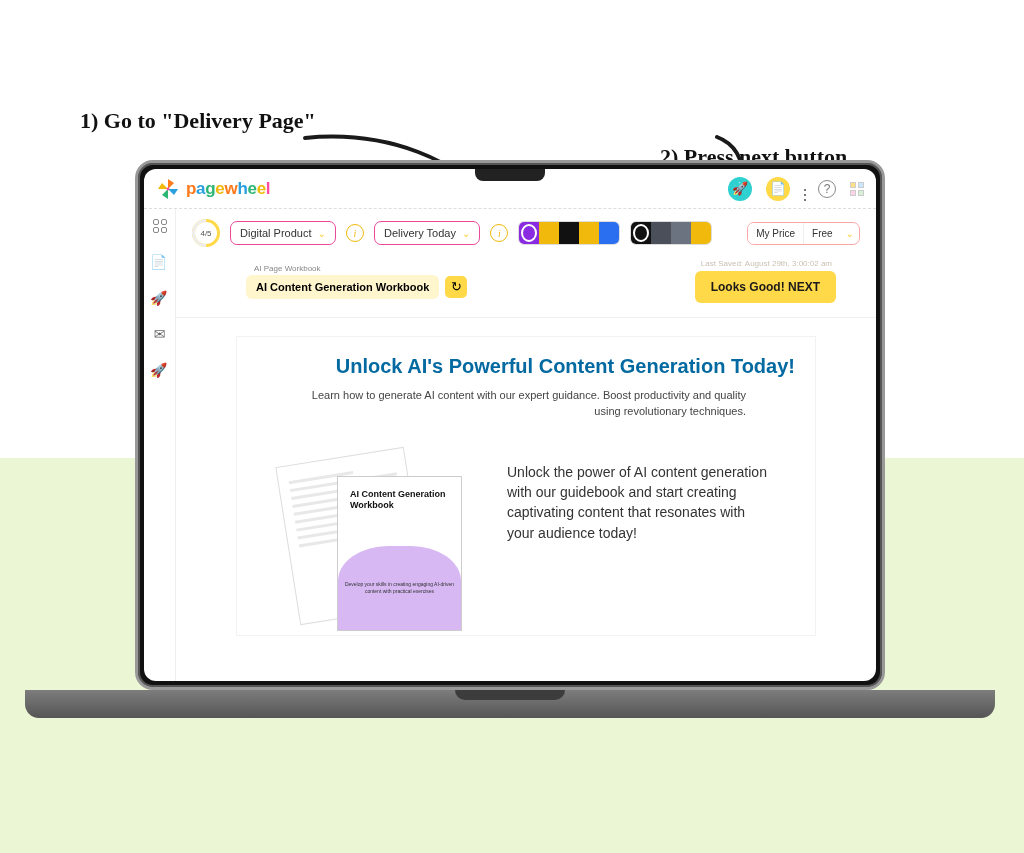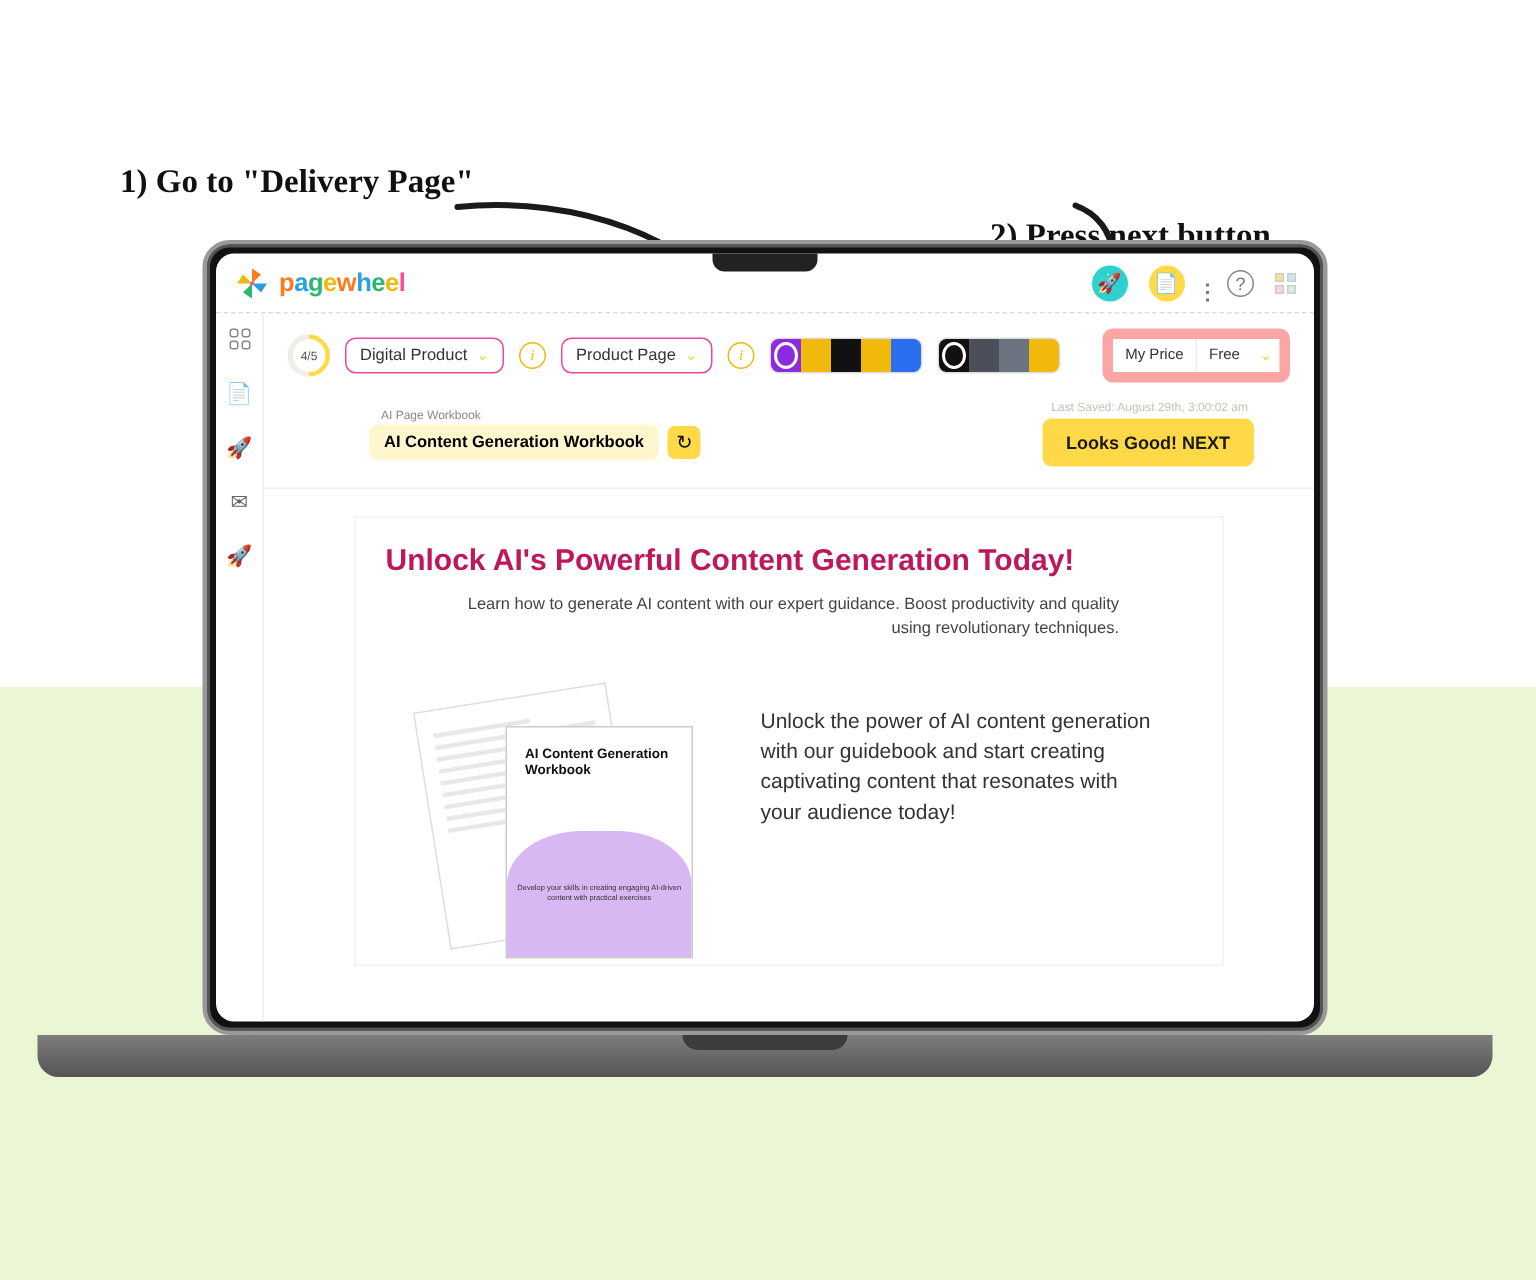--- a/index.html
+++ b/index.html
@@ -51,34 +51,34 @@
   .progress-ring { width: 28px; height:28px; border-radius:50%; border:3px solid #ffd948; display:grid; place-items:center; font-size:8px; color:#555; position:relative; }
   .progress-ring::after{content:""; position:absolute; inset:-3px; border-radius:50%; border:3px solid #eee; border-top-color:transparent; border-right-color:transparent; transform:rotate(45deg);}
   .chip { display:flex; align-items:center; gap:6px; border:1px solid #ec4899; border-radius:7px; padding:5px 9px; font-size:11px; color:#333; background:#fff; }
   .chip .chev { color:#ffcf33; font-size:10px; }
   .info-badge { width:18px; height:18px; border-radius:50%; border:1.5px solid #f0b90b; color:#f0b90b; display:grid; place-items:center; font-size:10px; font-style:italic; font-family:serif;}
   .swatches { display:flex; align-items:center; border:1px solid #ddd; border-radius:6px; overflow:hidden; }
   .sw { width:20px; height:22px; }
   .sw-sel { position:relative; }
   .sw-sel::before{content:""; position:absolute; inset:2px; border:2px solid #fff; border-radius:50%; }
   .flex-spacer{flex:1;}
-  .price-chip { display:flex; border:7px solid #fca5a5; border-radius:7px; overflow:hidden; font-size:10px;}
+  .price-chip { display:flex; border:1px solid #fca5a5; border-radius:7px; overflow:hidden; font-size:10px;}
   .price-chip span{padding:5px 8px;}
   .price-chip .p1{background:#fff;color:#333;}
   .price-chip .p2{background:#fff;color:#333;border-left:1px solid #eee;}
   .price-chip .chev{color:#ffcf33;padding:5px 5px;}
   .second-row { display:flex; align-items:center; justify-content:space-between; padding: 2px 40px 14px 70px; border-bottom: 1px solid #f0f0f0; }
   .ai-label { font-size:8px; color:#888; margin-bottom:2px; margin-left:8px;}
   .ai-chip { display:flex; align-items:center; gap:6px; background:#fff6cd; border-radius:6px; padding:6px 10px; font-size:11px; font-weight:600; }
   .ai-ref { width:22px;height:22px;border-radius:5px;background:#ffd948;display:grid;place-items:center;font-size:13px;}
   .saved-text { font-size:8px; color:#c9c2b3; text-align:right; margin-bottom:3px; padding-right:4px;}
   .next-btn { background:#ffd948; border:none; border-radius:6px; padding:9px 16px; font-size:12px; font-weight:800; color:#1a1a1a; cursor:pointer;}
   
   .page-preview { background:#fff; margin: 18px 60px 0 60px; border:1px solid #f2f2f2; padding: 18px 20px 0 20px; height: 300px; overflow:hidden; }
-  .hero-title { text-align:left; font-size:20px; font-weight:800; color:#be185d; }
+  .hero-title { text-align:right; font-size:20px; font-weight:800; color:#0369a1; }
   .hero-sub { text-align:right; font-size:11px; color:#444; margin: 10px auto 0; max-width: 440px; line-height:1.45; font-weight:400;}
   .hero-body { display:flex; gap:30px; margin-top: 36px; align-items:flex-start; padding: 0 20px;}
   .mock-docs { position:relative; width:200px; height:180px; }
   .doc-back { position:absolute; left:10px; top:0; width:130px; height:160px; background:#fff; border:1px solid #ddd; transform:rotate(-9deg); padding:10px; }
   .doc-back .ln{height:3px;background:#e8e8e8;margin:5px 0;}
   .doc-front { position:absolute; left:60px; top:20px; width:125px; height:155px; background:#fff; border:1px solid #ccc; padding:12px 12px 0 12px; }
   .doc-front .t{font-size:9px;font-weight:800;line-height:1.25;color:#111;}
   .bubble { position:absolute; bottom:0; left:0; right:0; height:55%; background:#d7b8f3; border-radius:50px 50px 0 0 / 35px 35px 0 0; display:grid; place-items:center; padding:6px;}
   .bubble .tiny{font-size:5px; text-align:center; color:#333; line-height:1.3;}
   .hero-copy { flex:1; font-size:14px; color:#333; line-height:1.45; padding-top:6px; font-weight: 500; }
@@ -158,21 +158,21 @@
           <div class="toolbar">
             <div class="progress-ring">
                 <span>4/5</span>
               </div>
             <div class="chip">
               <span>Digital Product</span>
               <span class="chev">⌄</span>
             </div>
             <span class="info-badge">i</span>
             <div class="chip">
-              <span>Product Page</span>
+              <span>Delivery Today</span>
               <span class="chev">⌄</span>
             </div>
             <span class="info-badge">i</span>
             <div class="swatches">
               <span class="sw sw-sel" style="background:#8a2be2"></span>
               <span class="sw" style="background:#f0b90b"></span>
               <span class="sw" style="background:#111"></span>
               <span class="sw" style="background:#f0b90b"></span>
               <span class="sw" style="background:#2a6ff0"></span>
             </div>

